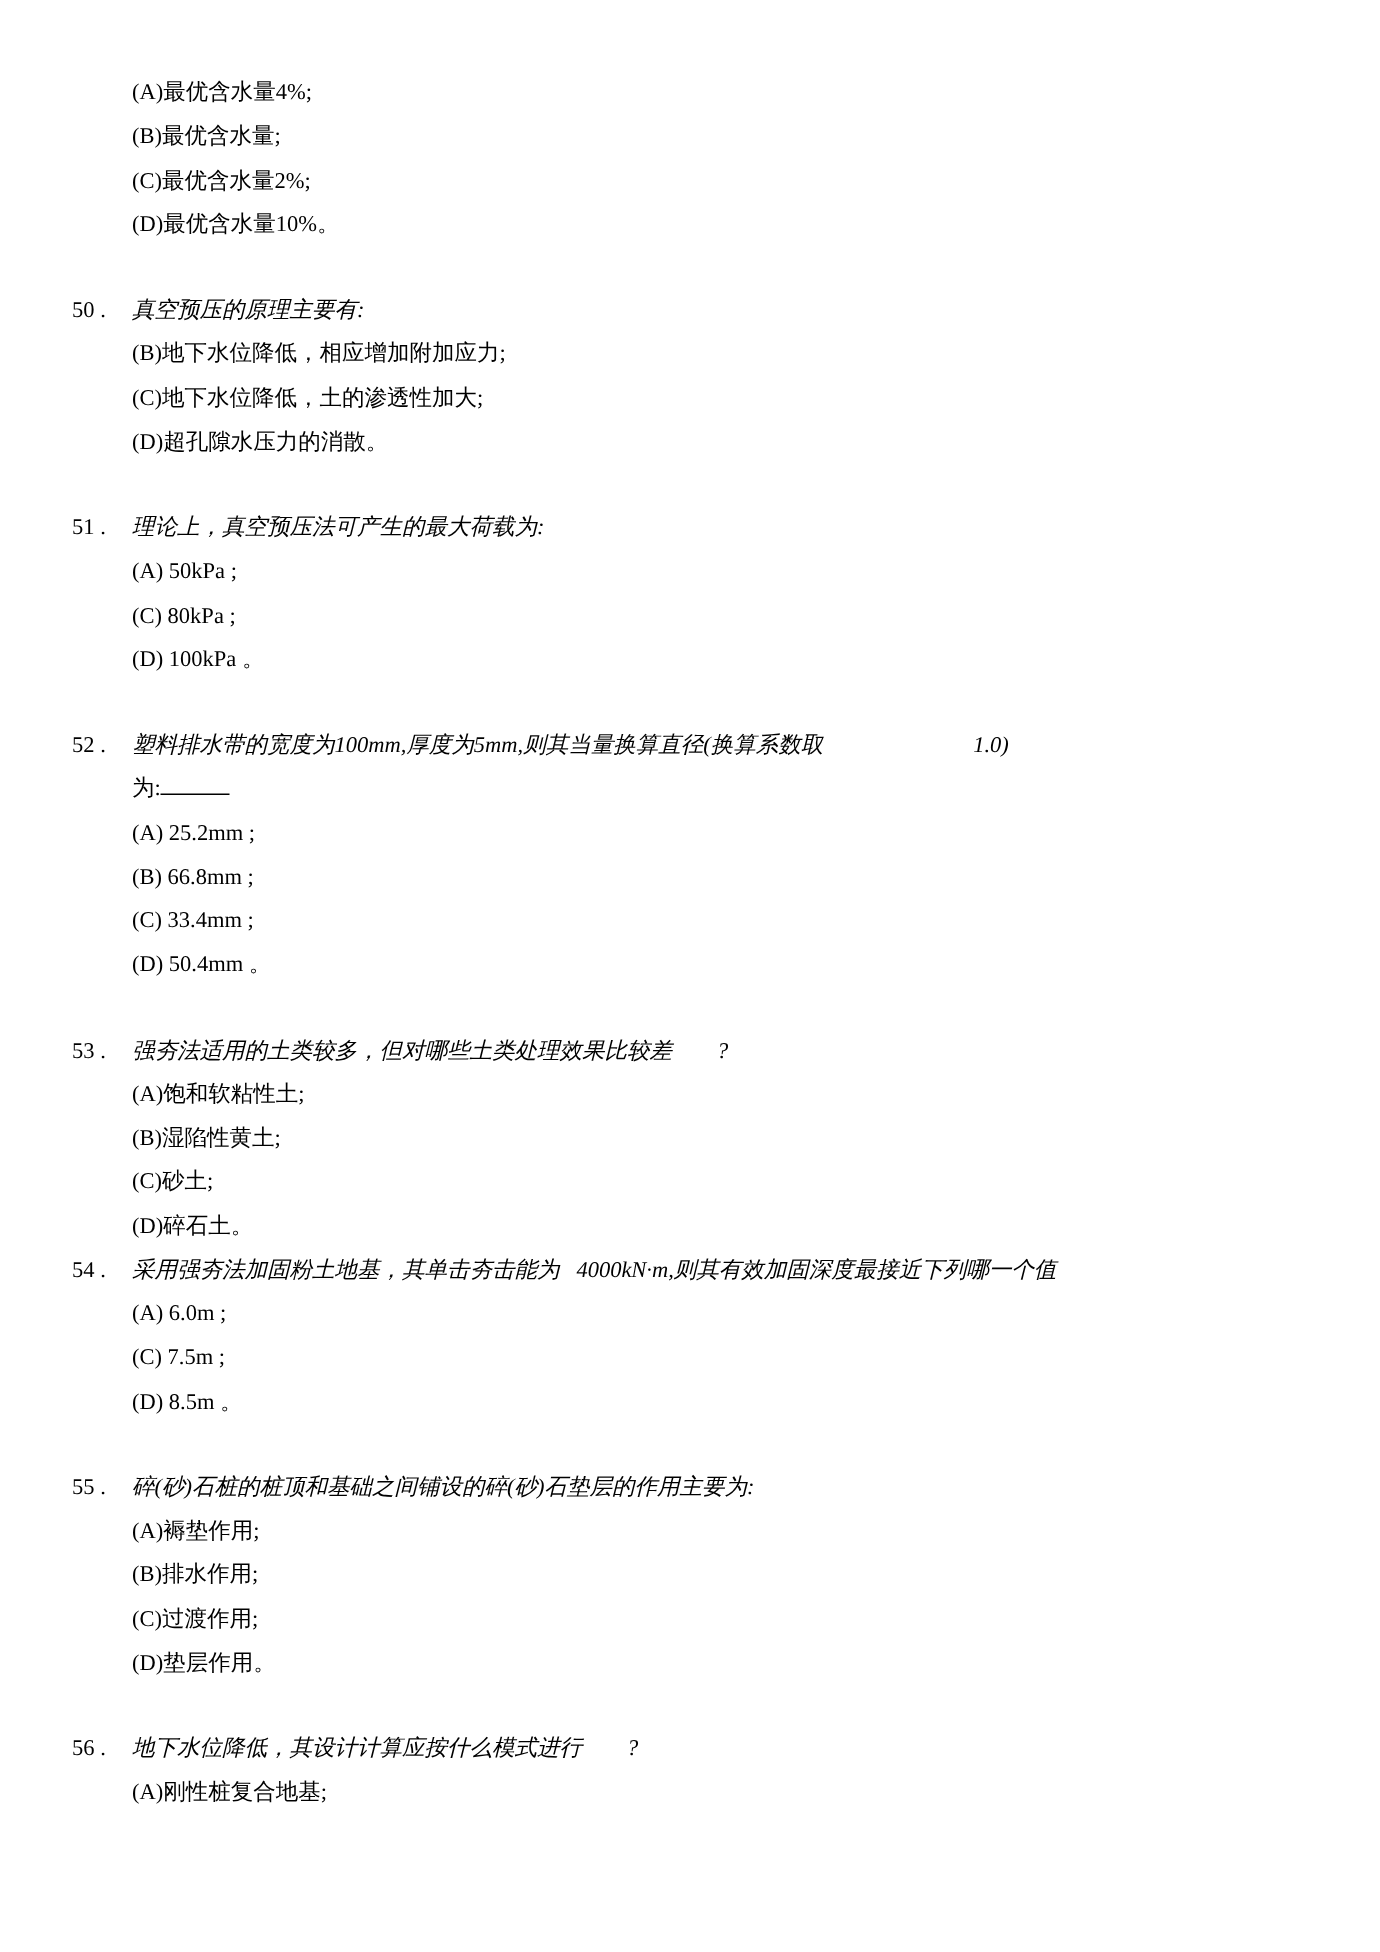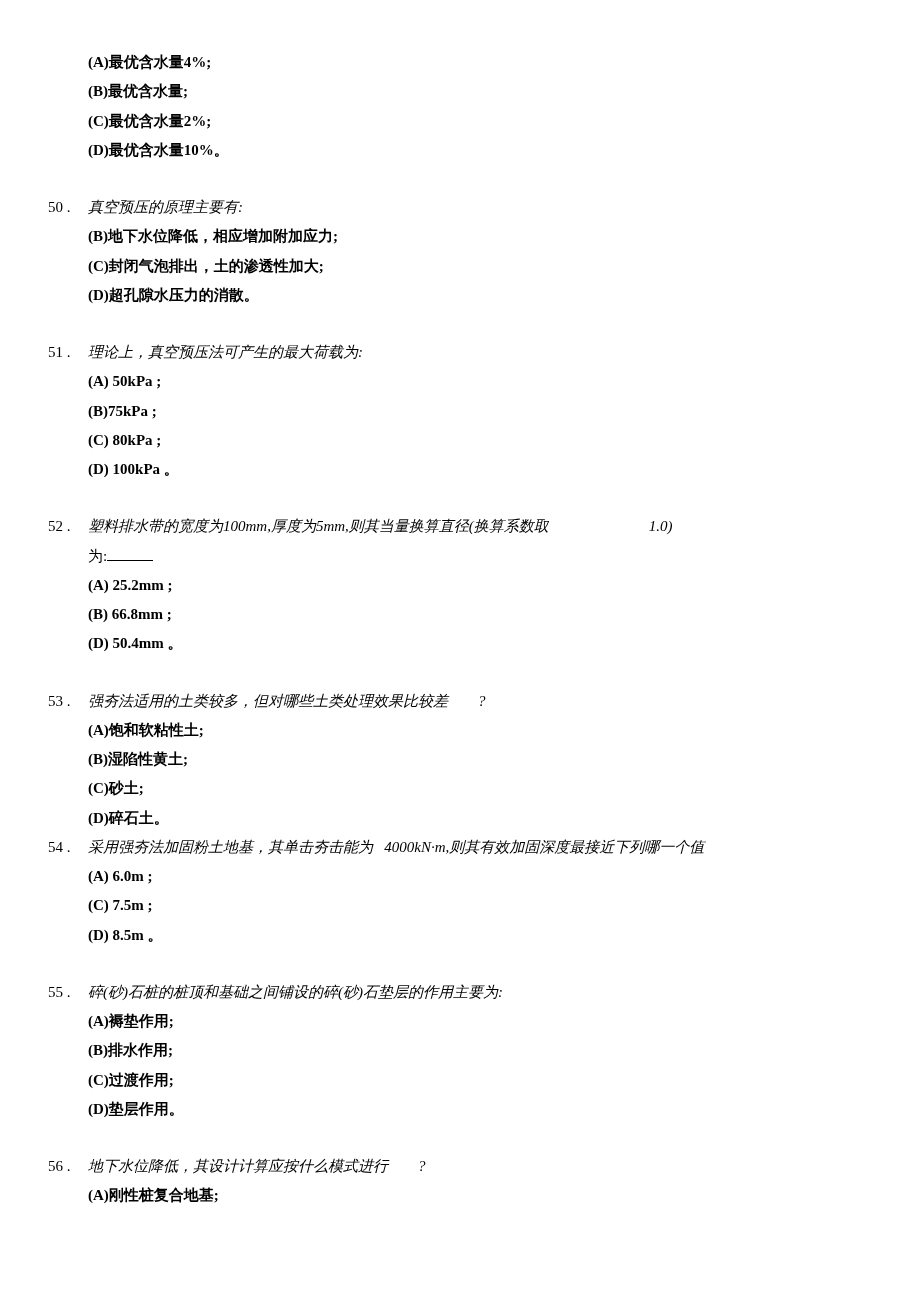--- a/index.html
+++ b/index.html
@@ -11,21 +11,21 @@
     margin: 0;
     padding: 48px 60px 40px 48px;
     width: 920px;
     box-sizing: border-box;
   }
   .option-group {
     margin-left: 36px;
     margin-bottom: 28px;
   }
   .option-group.tight { margin-bottom: 0; }
-  .option { display: block; padding-left: 4px; font-weight: bold; }
+  .option { display: block; padding-left: 4px; }
   .question {
     display: flex;
     margin-left: 0;
     margin-bottom: 0;
   }
   .q-num {
     width: 36px;
     flex-shrink: 0;
     text-align: left;
     padding-left: 0;
@@ -57,47 +57,47 @@
   <span class="option">(C)最优含水量2%;</span>
   <span class="option">(D)最优含水量10%。</span>
 </div>
 
 <div class="question">
   <span class="q-num">50 .</span>
   <span class="q-stem">真空预压的原理主要有:</span>
 </div>
 <div class="option-group">
   <span class="option">(B)地下水位降低，相应增加附加应力;</span>
-  <span class="option">(C)封闭气泡排出，土的渗透性加大;</span>
+  <span class="option">(C)地下水位降低，土的渗透性加大;</span>
   <span class="option">(D)超孔隙水压力的消散。</span>
 </div>
 
 <div class="question">
   <span class="q-num">51 .</span>
   <span class="q-stem">理论上，真空预压法可产生的最大荷载为:</span>
 </div>
 <div class="option-group">
   <span class="option">(A)  50kPa ;</span>
-  <span class="option">(B)75kPa ;</span>
   <span class="option">(C)  80kPa ;</span>
   <span class="option">(D)  100kPa 。</span>
 </div>
 
 <div class="question">
   <span class="q-num">52 .</span>
   <span class="q-stem">
     <span>塑料排水带的宽度为100mm,厚度为5mm,则其当量换算直径(换算系数取</span><span class="gap-wide"></span><span>1.0)</span>
   </span>
 </div>
 <div class="stem-line2">
   <span>为:</span><span class="underline"></span>
 </div>
 <div class="option-group">
   <span class="option">(A)  25.2mm ;</span>
   <span class="option">(B)  66.8mm ;</span>
+  <span class="option">(C)  33.4mm ;</span>
   <span class="option">(D)  50.4mm 。</span>
 </div>
 
 <div class="question">
   <span class="q-num">53 .</span>
   <span class="q-stem">
     <span>强夯法适用的土类较多，但对哪些土类处理效果比较差</span><span class="gap"></span><span>?</span>
   </span>
 </div>
 <div class="option-group tight">

